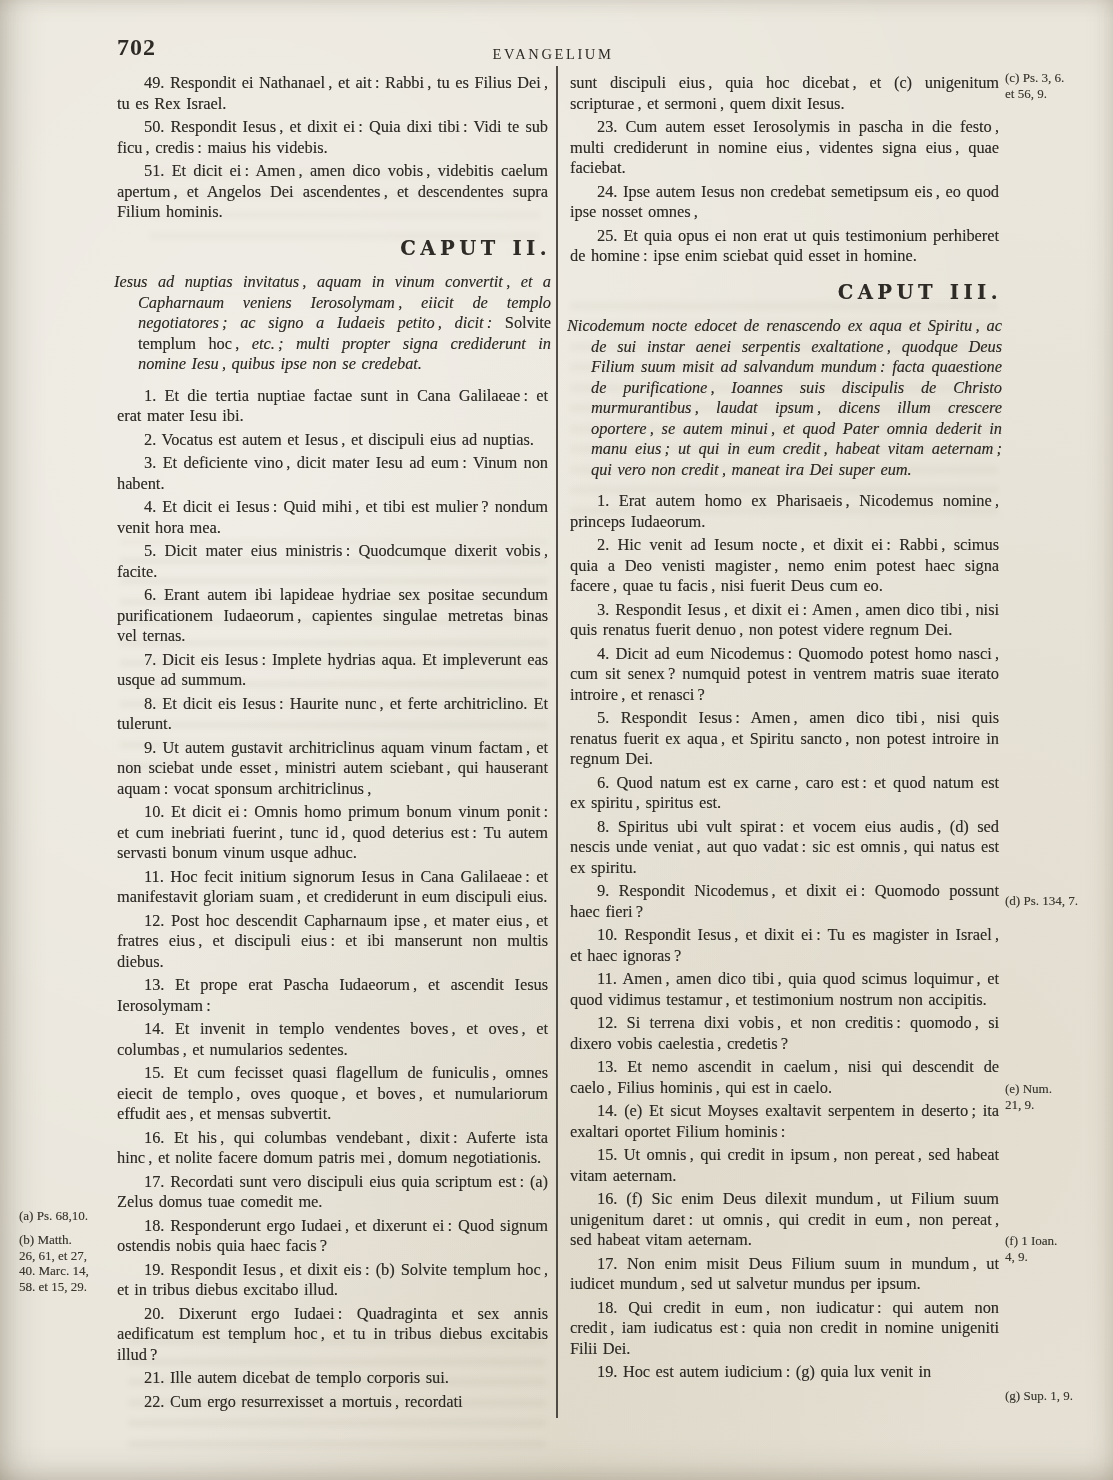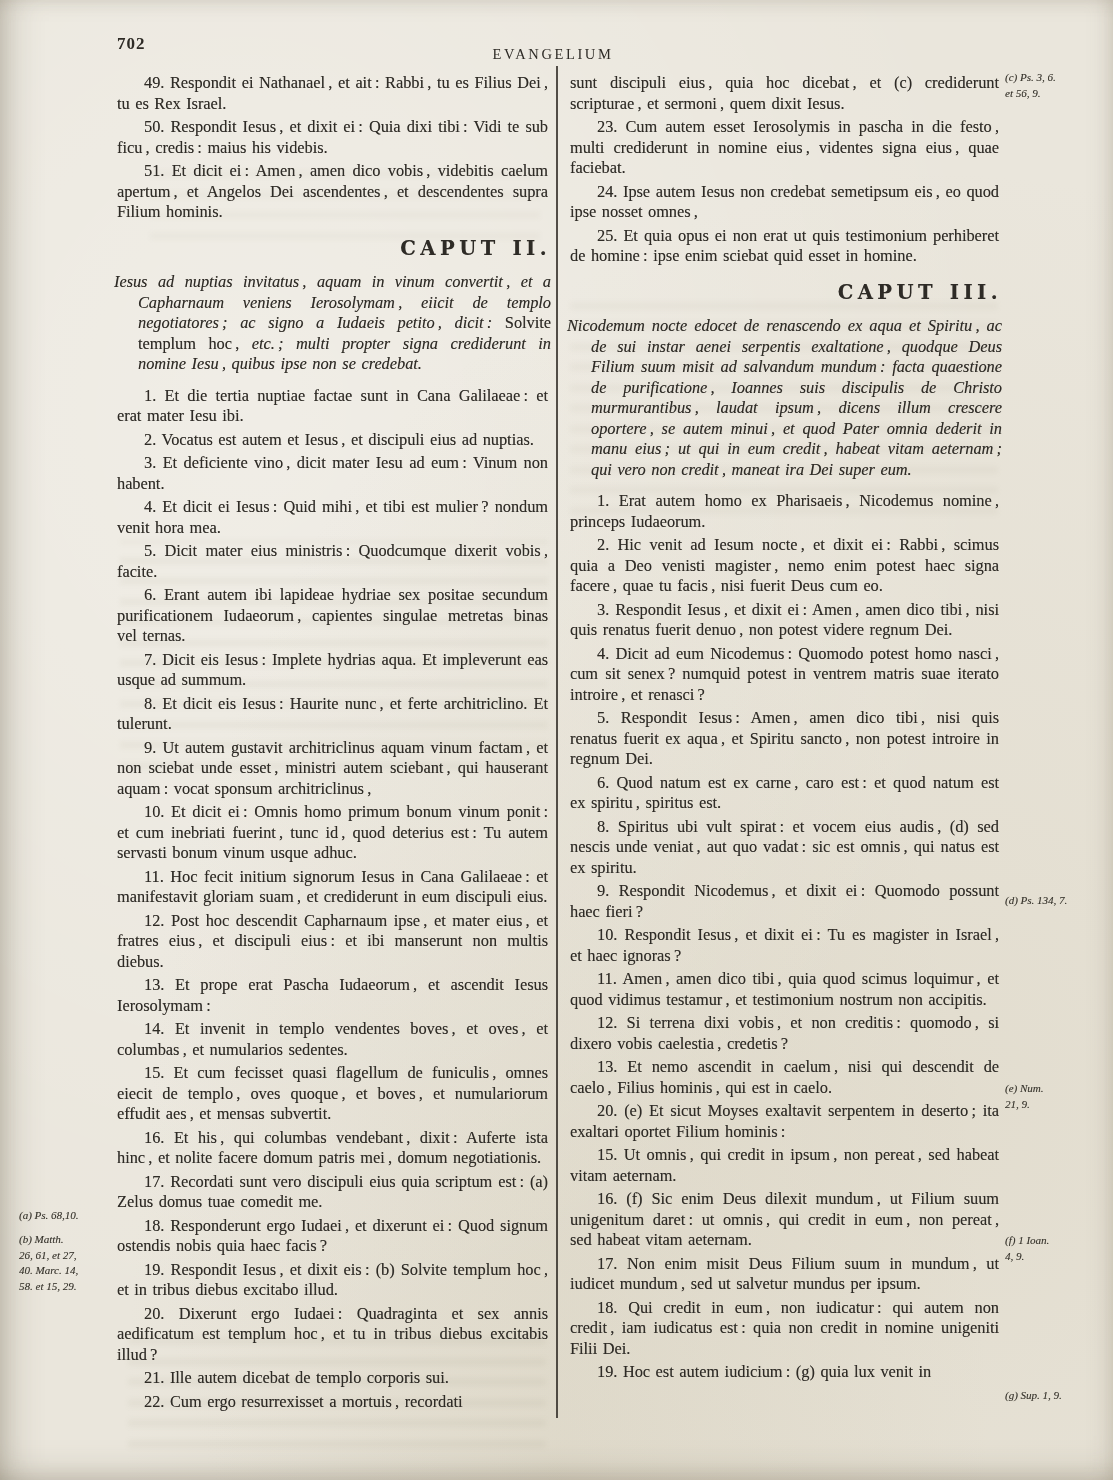--- a/index.html
+++ b/index.html
@@ -25,21 +25,21 @@
   }
   .ghost{
     position:absolute;z-index:1;pointer-events:none;
     background:repeating-linear-gradient(0deg,
       rgba(146,140,116,0.22) 0px, rgba(146,140,116,0.22) 8px,
       transparent 8px, transparent 20.5px);
     filter:blur(2.6px);
   }
   .page-number{
     position:absolute;left:117px;top:34px;z-index:3;
-    font-size:17px;font-weight:bold;letter-spacing:1px;
+    font-size:24px;font-weight:bold;letter-spacing:1px;
   }
   .running-header{
     position:absolute;left:0;top:46px;width:1106px;z-index:3;
     text-align:center;font-size:14.5px;font-weight:normal;letter-spacing:2.6px;
   }
   .divider{
     position:absolute;left:556px;top:66px;width:2px;height:1352px;z-index:3;
     background:rgba(47,43,37,0.82);
   }
   .col{
@@ -59,21 +59,21 @@
   }
   .summary .roman{font-style:normal;}
   h2.heading{
     font-family:"DejaVu Serif",serif;
     font-size:19.5px;font-weight:bold;letter-spacing:4.5px;
     text-align:right;text-indent:0;
     margin:16px 0 13px 0;
   }
   .note{
     position:absolute;z-index:3;
-    font-size:11px;line-height:15.5px;font-style:italic;
+    font-size:13px;line-height:15.5px;
     white-space:pre-line;color:#3a372f;
     text-shadow:0.2px 0.2px 0.3px rgba(46,43,38,0.4);
   }
   .note-left{left:19px;width:96px;}
   .note-right{left:1005px;width:104px;}
 </style>
 </head>
 <body>
 
 <div class="page">
@@ -109,39 +109,39 @@
       <p class="blk verse">15. Et cum fecisset quasi flagellum de funiculis , omnes eiecit de templo , oves quoque , et boves , et numulariorum effudit aes , et mensas subvertit.</p>
       <p class="blk verse">16. Et his , qui columbas vendebant , dixit : Auferte ista hinc , et nolite facere domum patris mei , domum negotiationis.</p>
       <p class="blk verse">17. Recordati sunt vero discipuli eius quia scriptum est : (a) Zelus domus tuae comedit me.</p>
       <p class="blk verse">18. Responderunt ergo Iudaei , et dixerunt ei : Quod signum ostendis nobis quia haec facis ?</p>
       <p class="blk verse">19. Respondit Iesus , et dixit eis : (b) Solvite templum hoc , et in tribus diebus excitabo illud.</p>
       <p class="blk verse">20. Dixerunt ergo Iudaei : Quadraginta et sex annis aedificatum est templum hoc , et tu in tribus diebus excitabis illud ?</p>
       <p class="blk verse">21. Ille autem dicebat de templo corporis sui.</p>
       <p class="blk verse">22. Cum ergo resurrexisset a mortuis , recordati</p>
     </div>
   <div class="col col-right">
-      <p class="blk cont">sunt discipuli eius , quia hoc dicebat , et (c) crediderunt scripturae , et sermoni , quem dixit Iesus.</p>
+      <p class="blk cont">sunt discipuli eius , quia hoc dicebat , et (c) unigenitum scripturae , et sermoni , quem dixit Iesus.</p>
       <p class="blk verse">23. Cum autem esset Ierosolymis in pascha in die festo , multi crediderunt in nomine eius , videntes signa eius , quae faciebat.</p>
       <p class="blk verse">24. Ipse autem Iesus non credebat semetipsum eis , eo quod ipse nosset omnes ,</p>
       <p class="blk verse">25. Et quia opus ei non erat ut quis testimonium perhiberet de homine : ipse enim sciebat quid esset in homine.</p>
       <h2 class="blk heading">CAPUT III.</h2>
       <p class="blk summary"><span>Nicodemum nocte edocet de renascendo ex aqua et Spiritu , ac de sui instar aenei serpentis exaltatione , quodque Deus Filium suum misit ad salvandum mundum : facta quaestione de purificatione , Ioannes suis discipulis de Christo murmurantibus , laudat ipsum , dicens illum crescere oportere , se autem minui , et quod Pater omnia dederit in manu eius ; ut qui in eum credit , habeat vitam aeternam ; qui vero non credit , maneat ira Dei super eum.</span></p>
       <p class="blk verse">1. Erat autem homo ex Pharisaeis , Nicodemus nomine , princeps Iudaeorum.</p>
       <p class="blk verse">2. Hic venit ad Iesum nocte , et dixit ei : Rabbi , scimus quia a Deo venisti magister , nemo enim potest haec signa facere , quae tu facis , nisi fuerit Deus cum eo.</p>
       <p class="blk verse">3. Respondit Iesus , et dixit ei : Amen , amen dico tibi , nisi quis renatus fuerit denuo , non potest videre regnum Dei.</p>
       <p class="blk verse">4. Dicit ad eum Nicodemus : Quomodo potest homo nasci , cum sit senex ? numquid potest in ventrem matris suae iterato introire , et renasci ?</p>
       <p class="blk verse">5. Respondit Iesus : Amen , amen dico tibi , nisi quis renatus fuerit ex aqua , et Spiritu sancto , non potest introire in regnum Dei.</p>
       <p class="blk verse">6. Quod natum est ex carne , caro est : et quod natum est ex spiritu , spiritus est.</p>
       <p class="blk verse">8. Spiritus ubi vult spirat : et vocem eius audis , (d) sed nescis unde veniat , aut quo vadat : sic est omnis , qui natus est ex spiritu.</p>
       <p class="blk verse">9. Respondit Nicodemus , et dixit ei : Quomodo possunt haec fieri ?</p>
       <p class="blk verse">10. Respondit Iesus , et dixit ei : Tu es magister in Israel , et haec ignoras ?</p>
       <p class="blk verse">11. Amen , amen dico tibi , quia quod scimus loquimur , et quod vidimus testamur , et testimonium nostrum non accipitis.</p>
       <p class="blk verse">12. Si terrena dixi vobis , et non creditis : quomodo , si dixero vobis caelestia , credetis ?</p>
       <p class="blk verse">13. Et nemo ascendit in caelum , nisi qui descendit de caelo , Filius hominis , qui est in caelo.</p>
-      <p class="blk verse">20. (e) Et sicut Moyses exaltavit serpentem in deserto ; ita exaltari oportet Filium hominis :</p>
+      <p class="blk verse">14. (e) Et sicut Moyses exaltavit serpentem in deserto ; ita exaltari oportet Filium hominis :</p>
       <p class="blk verse">15. Ut omnis , qui credit in ipsum , non pereat , sed habeat vitam aeternam.</p>
       <p class="blk verse">16. (f) Sic enim Deus dilexit mundum , ut Filium suum unigenitum daret : ut omnis , qui credit in eum , non pereat , sed habeat vitam aeternam.</p>
       <p class="blk verse">17. Non enim misit Deus Filium suum in mundum , ut iudicet mundum , sed ut salvetur mundus per ipsum.</p>
       <p class="blk verse">18. Qui credit in eum , non iudicatur : qui autem non credit , iam iudicatus est : quia non credit in nomine unigeniti Filii Dei.</p>
       <p class="blk verse">19. Hoc est autem iudicium : (g) quia lux venit in</p>
     </div>
 <div class="note note-left" style="top: 1208px;">(a) Ps. 68,10.</div>
     <div class="note note-left" style="top: 1232px;">(b) Matth.
 26, 61, et 27,
 40. Marc. 14,

